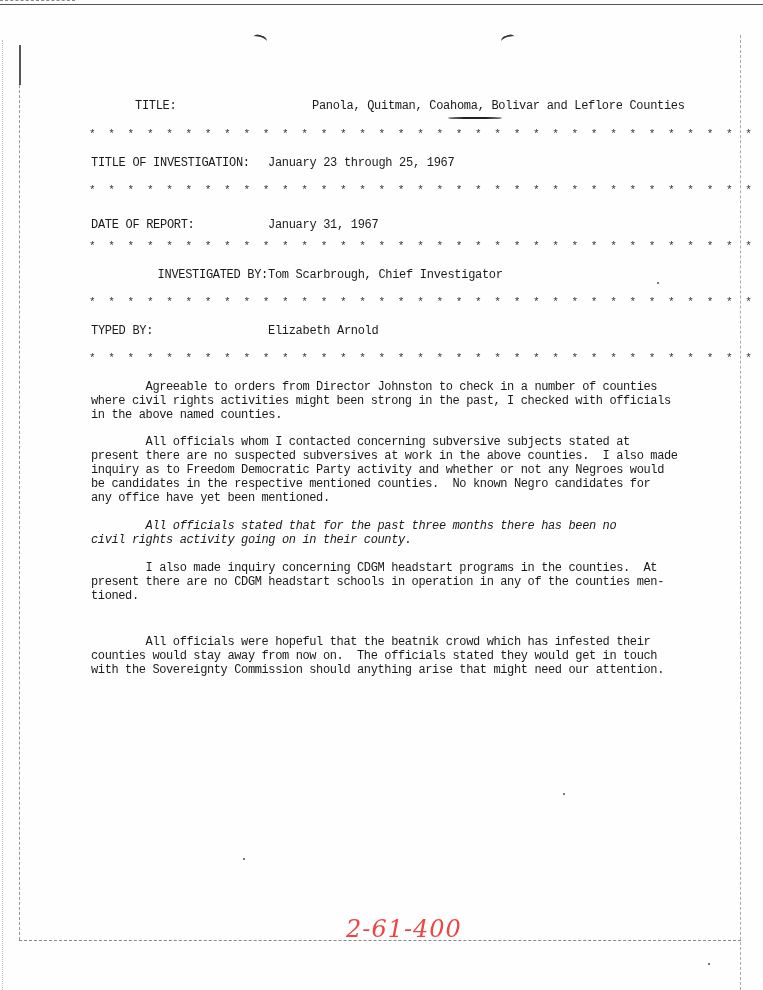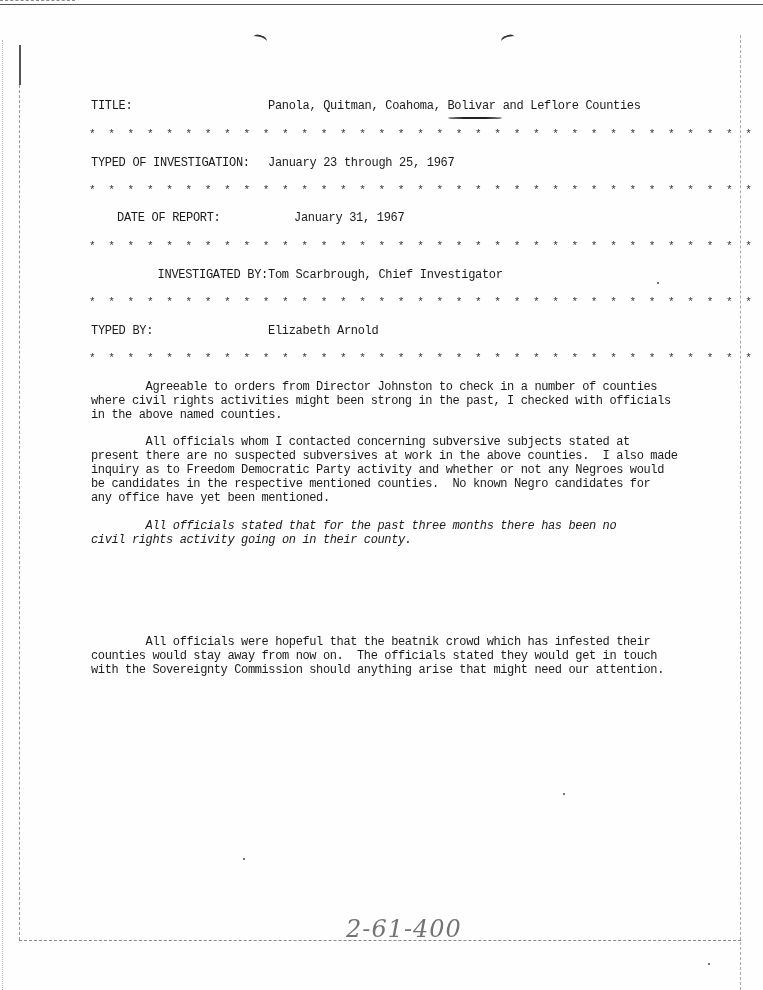--- a/index.html
+++ b/index.html
@@ -116,21 +116,21 @@
       letter-spacing: -0.38px;
       white-space: pre;
     }
 
     .handwritten {
       position: absolute;
       left: 346px; top: 915px;
       font-family: "DejaVu Serif", serif;
       font-style: italic;
       font-size: 24px;
-      color: #737373;
+      color: #ef4444;
       letter-spacing: 1px;
     }
     .speck {
       position: absolute;
       width: 2px; height: 2px;
       background: #777;
     }
   </style>
 </head>
 <body>
@@ -140,32 +140,32 @@
   <div class="edge-top"></div>
   <div class="edge-outer-left"></div>
   <div class="edge-left"></div>
   <div class="edge-left-solid"></div>
   <div class="edge-right"></div>
   <div class="edge-bottom"></div>
 
   <div class="tick-mark tick-left"></div>
   <div class="tick-mark tick-right"></div>
 
-  <div class="field-row" style="top:99px;">
+  <div class="field-row" style="top:99px;margin-left:44px;">
     <span class="field-label">TITLE:</span><span class="field-value">Panola, Quitman, Coahoma, Bolivar and Leflore Counties</span>
   </div>
   <div class="underline-bolivar"></div>
   <div class="stars" style="top:128px;">* * * * * * * * * * * * * * * * * * * * * * * * * * * * * * * * * * * * * * * * *</div>
 
   <div class="field-row" style="top:156px;">
-    <span class="field-label">TYPED OF INVESTIGATION:</span><span class="field-value">January 23 through 25, 1967</span>
+    <span class="field-label">TITLE OF INVESTIGATION:</span><span class="field-value">January 23 through 25, 1967</span>
   </div>
   <div class="stars" style="top:184px;">* * * * * * * * * * * * * * * * * * * * * * * * * * * * * * * * * * * * * * * * *</div>
 
-  <div class="field-row" style="top:211px;margin-left:26px;">
+  <div class="field-row" style="top:218px;">
     <span class="field-label">DATE OF REPORT:</span><span class="field-value">January 31, 1967</span>
   </div>
   <div class="stars" style="top:240px;">* * * * * * * * * * * * * * * * * * * * * * * * * * * * * * * * * * * * * * * * *</div>
 
   <div class="field-row" style="top:268px;text-align:right;">
     <span class="field-label">INVESTIGATED BY:</span><span class="field-value">Tom Scarbrough, Chief Investigator</span>
   </div>
   <div class="stars" style="top:296px;">* * * * * * * * * * * * * * * * * * * * * * * * * * * * * * * * * * * * * * * * *</div>
 
   <div class="field-row" style="top:324px;">
@@ -176,20 +176,23 @@
   <div class="para" style="top:380px;">        Agreeable to orders from Director Johnston to check in a number of counties
 where civil rights activities might been strong in the past, I checked with officials
 in the above named counties.</div>
   <div class="para" style="top:435px;">        All officials whom I contacted concerning subversive subjects stated at
 present there are no suspected subversives at work in the above counties.  I also made
 inquiry as to Freedom Democratic Party activity and whether or not any Negroes would
 be candidates in the respective mentioned counties.  No known Negro candidates for
 any office have yet been mentioned.</div>
   <div class="para" style="top:519px;font-style:italic;">        All officials stated that for the past three months there has been no
 civil rights activity going on in their county.</div>
+  <div class="para" style="top:561px;">        I also made inquiry concerning CDGM headstart programs in the counties.  At
+present there are no CDGM headstart schools in operation in any of the counties men-
+tioned.</div>
   <div class="para" style="top:635px;">        All officials were hopeful that the beatnik crowd which has infested their
 counties would stay away from now on.  The officials stated they would get in touch
 with the Sovereignty Commission should anything arise that might need our attention.</div>
 
   <div class="handwritten">2-61-400</div>
 
   <div class="speck" style="left:243px; top:858px;"></div>
   <div class="speck" style="left:563px; top:793px;"></div>
   <div class="speck" style="left:657px; top:282px;"></div>
   <div class="speck" style="left:708px; top:963px;"></div>

